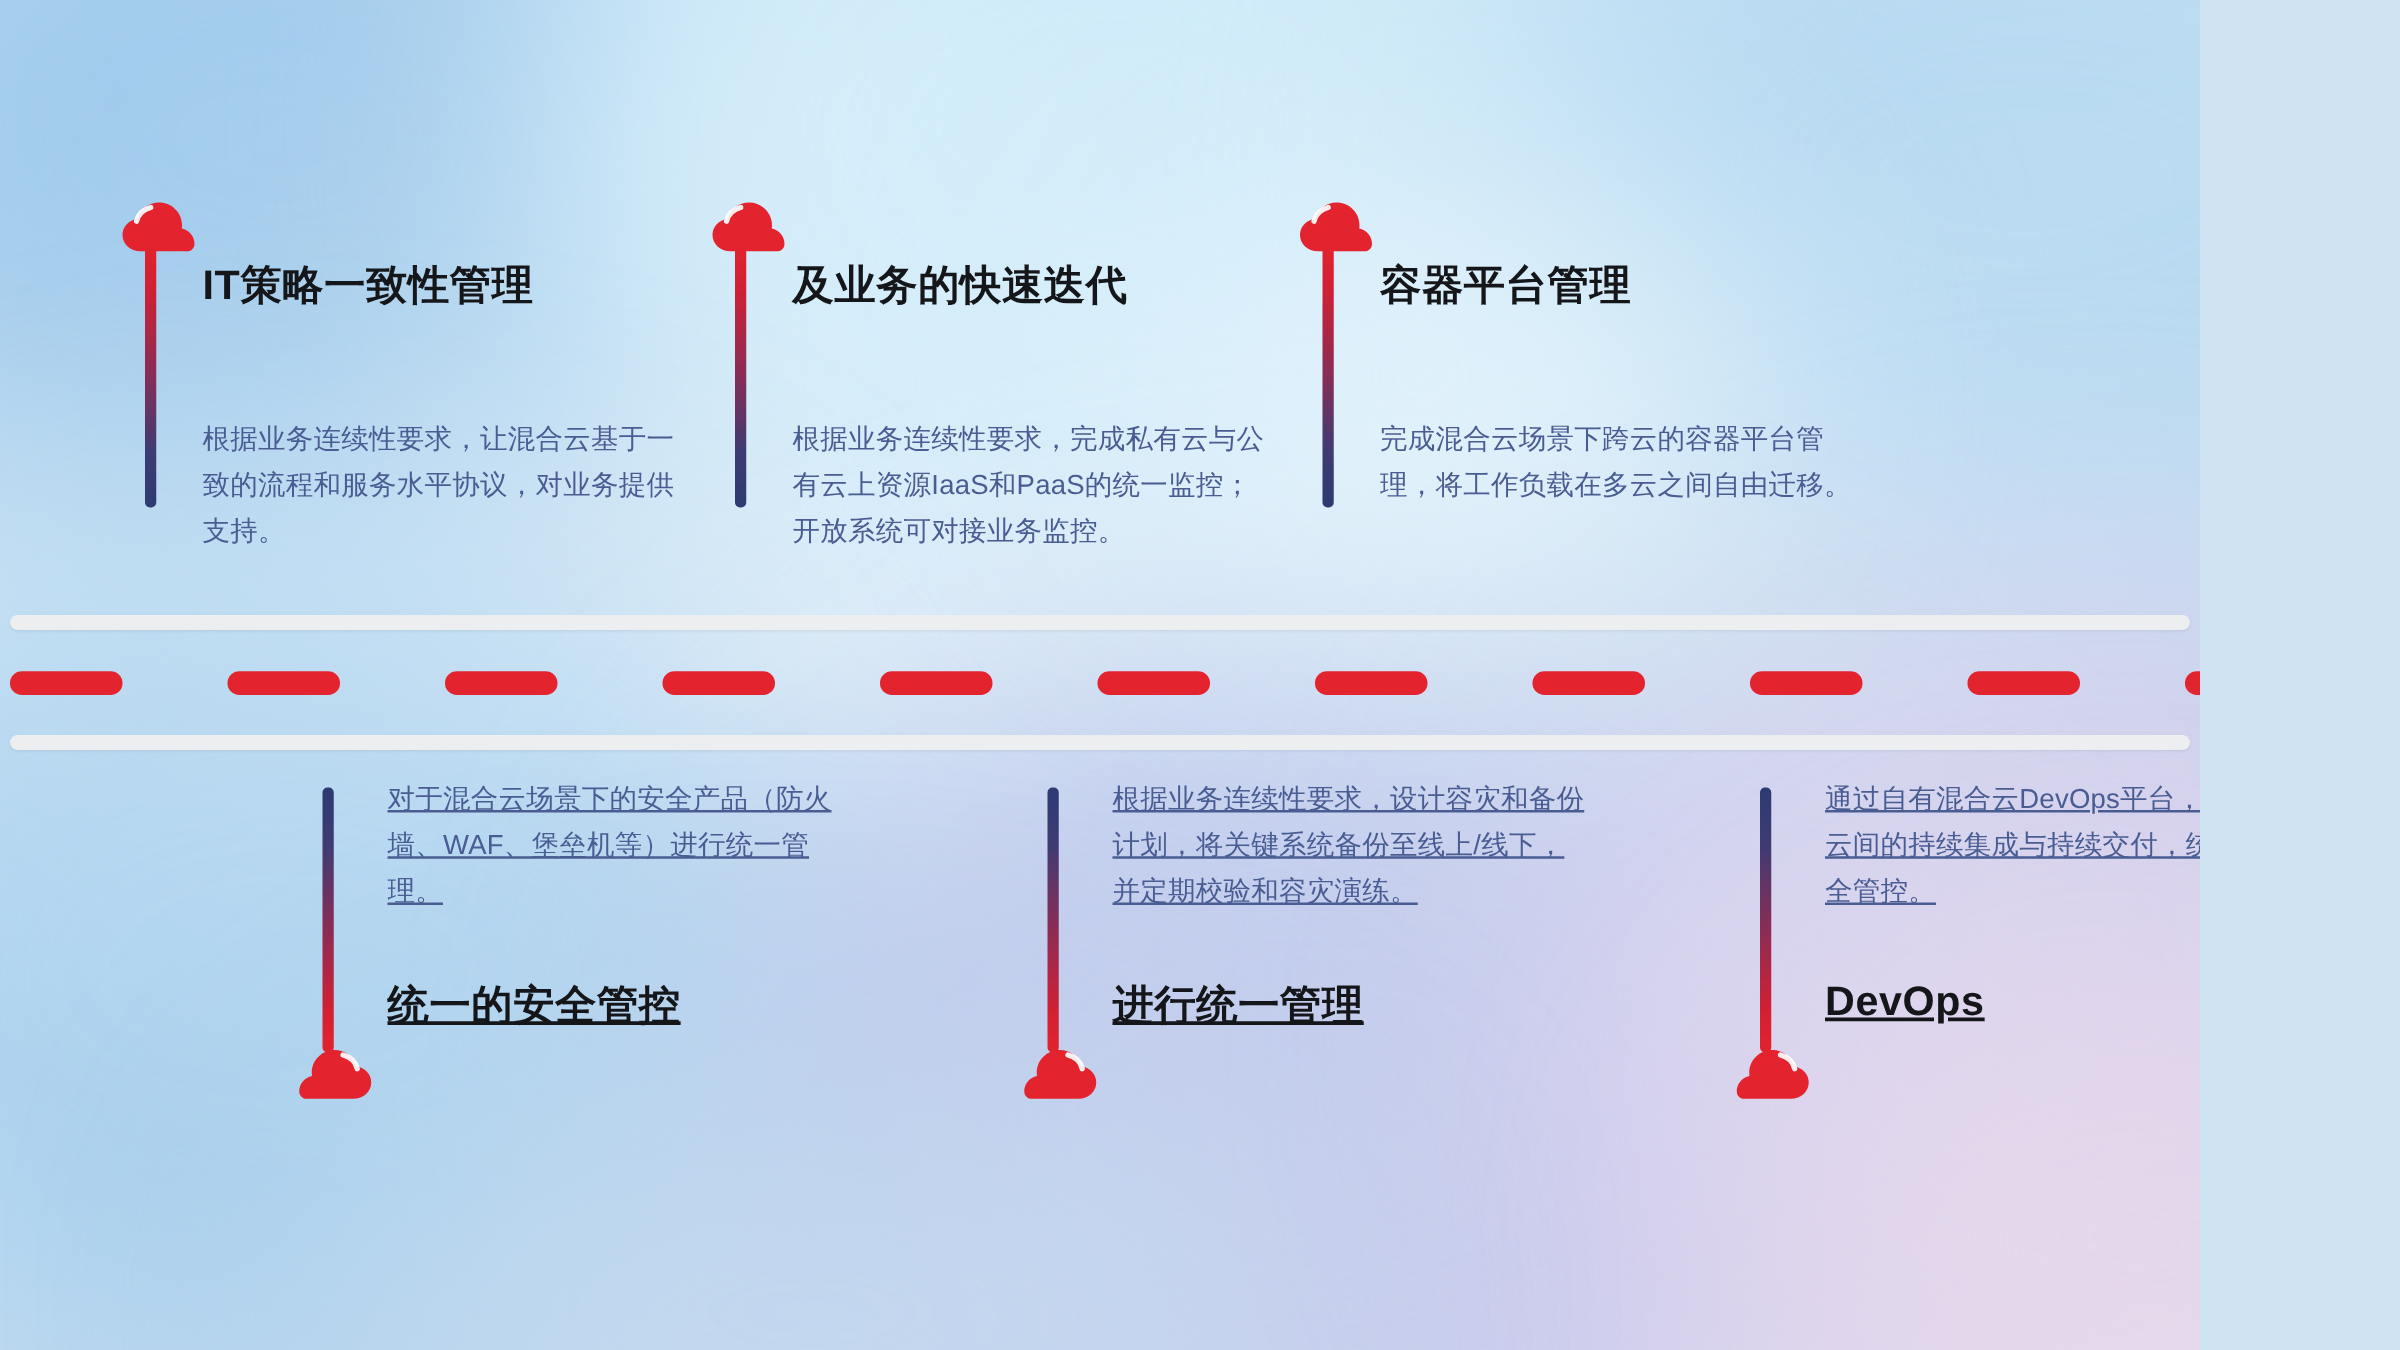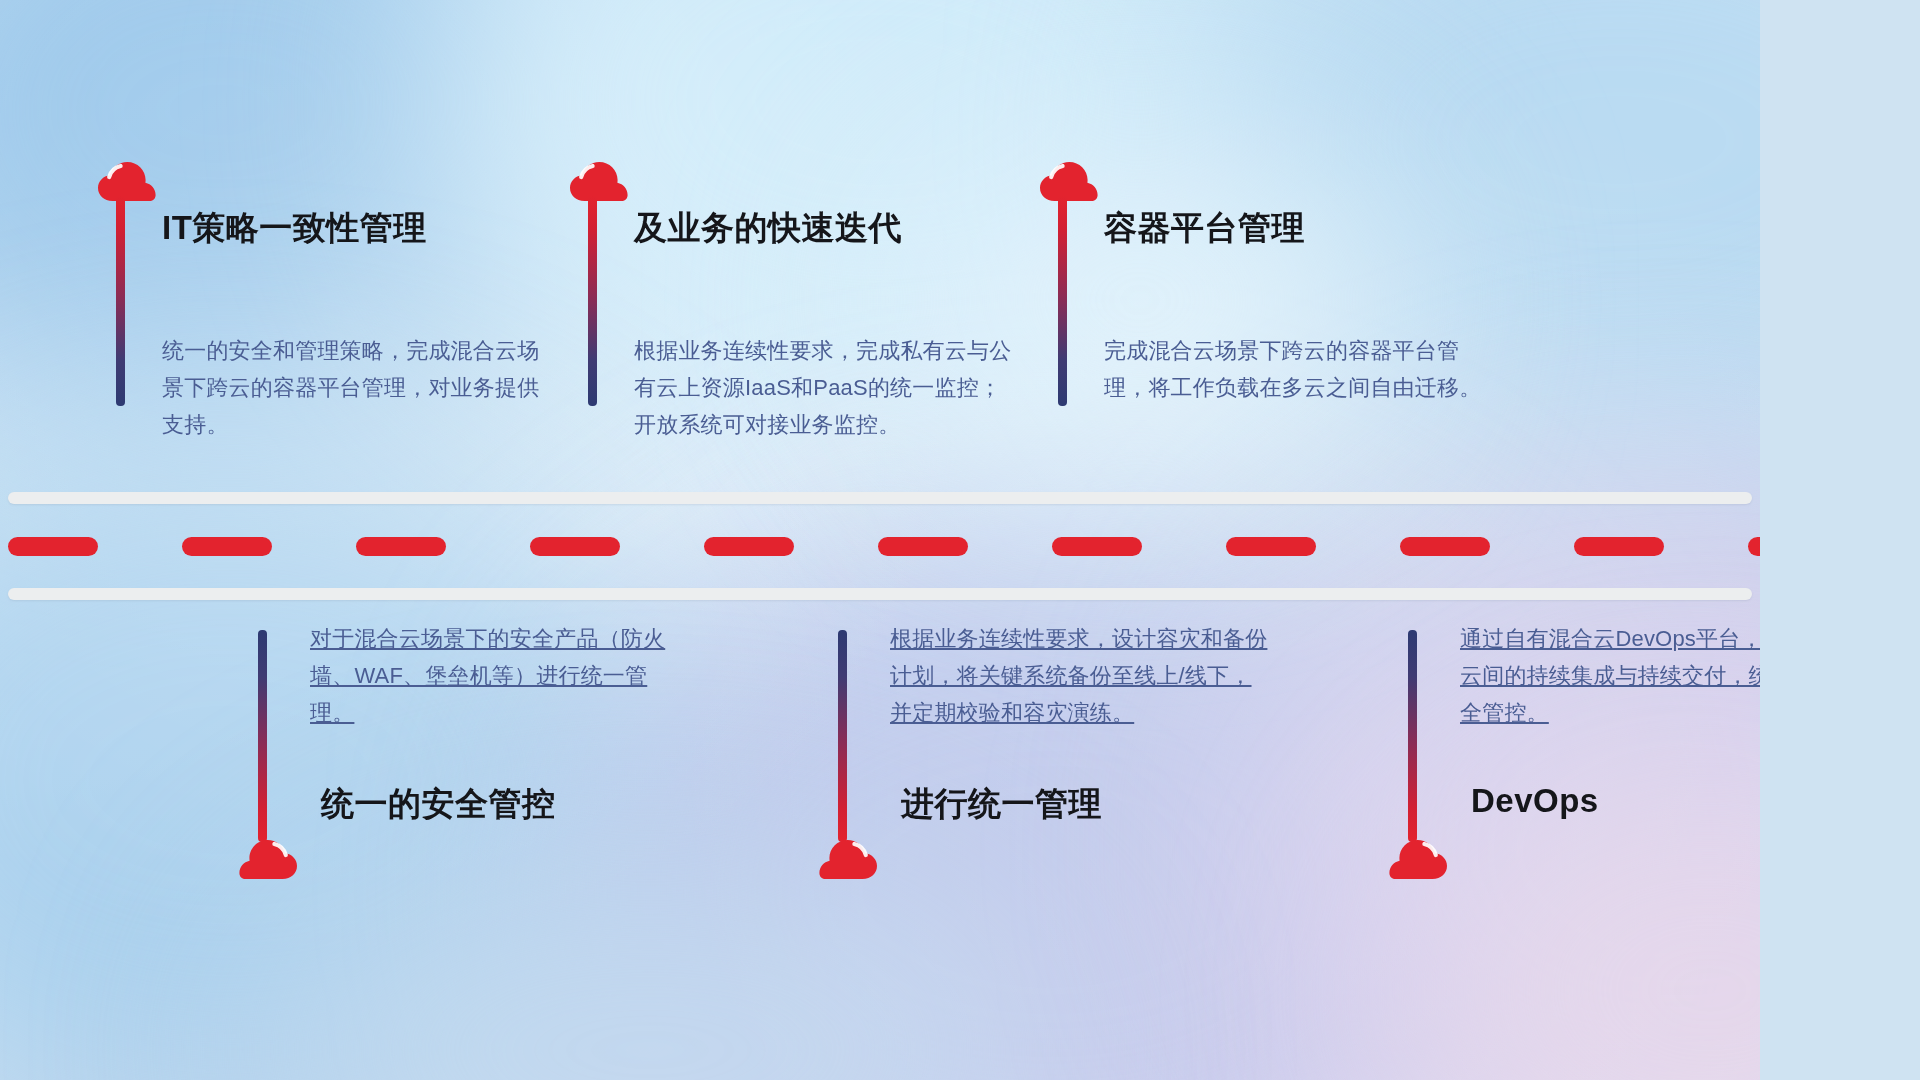--- a/index.html
+++ b/index.html
@@ -120,27 +120,28 @@
     top: -10px;
     width: 378px;
     font-size: 22px;
     line-height: 37px;
     color: #4a5d93;
     letter-spacing: .2px;
     text-decoration: underline;
   }
   .col.bottom .heading {
     position: absolute;
-    left: 63px;
+    left: 52px;
     top: 152px;
     font-size: 33px;
     font-weight: 700;
     color: #15161a;
     letter-spacing: .5px;
     white-space: nowrap;
+    text-decoration: underline;
   }
   .flip { transform: scaleX(-1); }
 
   .body p { margin: 0; }
 </style>
 </head>
 <body>
 
 <div id="stage">
 
@@ -160,21 +161,21 @@
       <div class="cloud">
         <svg width="62" height="42" viewBox="0 0 62 42" aria-hidden="true">
           <path d="M16.5 41C8.0 41 2 35.2 2 28.0C2 21.3 7.2 15.9 13.9 15.2C16.0 7.6 23.0 2 31.3 2C41.4 2 49.6 10.1 49.6 20.1C49.6 21.0 49.5 21.9 49.4 22.7C55.3 23.9 59.6 29.0 59.6 34.9C59.6 38.2 57.3 41 53.7 41Z" fill="#e3232e"></path>
           <path d="M13.2 17.0C14.6 11.5 19.0 7.4 24.6 6.0" stroke="#ffffff" stroke-width="4.2" stroke-linecap="round" fill="none" opacity="0.92"></path>
         </svg>
       </div>
       <div class="stem"></div>
     </div>
     <div class="heading">IT策略一致性管理</div>
     <div class="body">
-        <p>统一的安全和管理策略，完成混合云场景下跨云的容器平台管理，对业务提供支持。</p>
+        <p>根据业务连续性要求，让混合云基于一致的流程和服务水平协议，对业务提供支持。</p>
       </div>
   </div>
 
   <div class="col top" style="left:568px; top:160px;">
     <div class="pin">
       <div class="cloud">
         <svg width="62" height="42" viewBox="0 0 62 42" aria-hidden="true">
           <path d="M16.5 41C8.0 41 2 35.2 2 28.0C2 21.3 7.2 15.9 13.9 15.2C16.0 7.6 23.0 2 31.3 2C41.4 2 49.6 10.1 49.6 20.1C49.6 21.0 49.5 21.9 49.4 22.7C55.3 23.9 59.6 29.0 59.6 34.9C59.6 38.2 57.3 41 53.7 41Z" fill="#e3232e"></path>
           <path d="M13.2 17.0C14.6 11.5 19.0 7.4 24.6 6.0" stroke="#ffffff" stroke-width="4.2" stroke-linecap="round" fill="none" opacity="0.92"></path>
         </svg>

